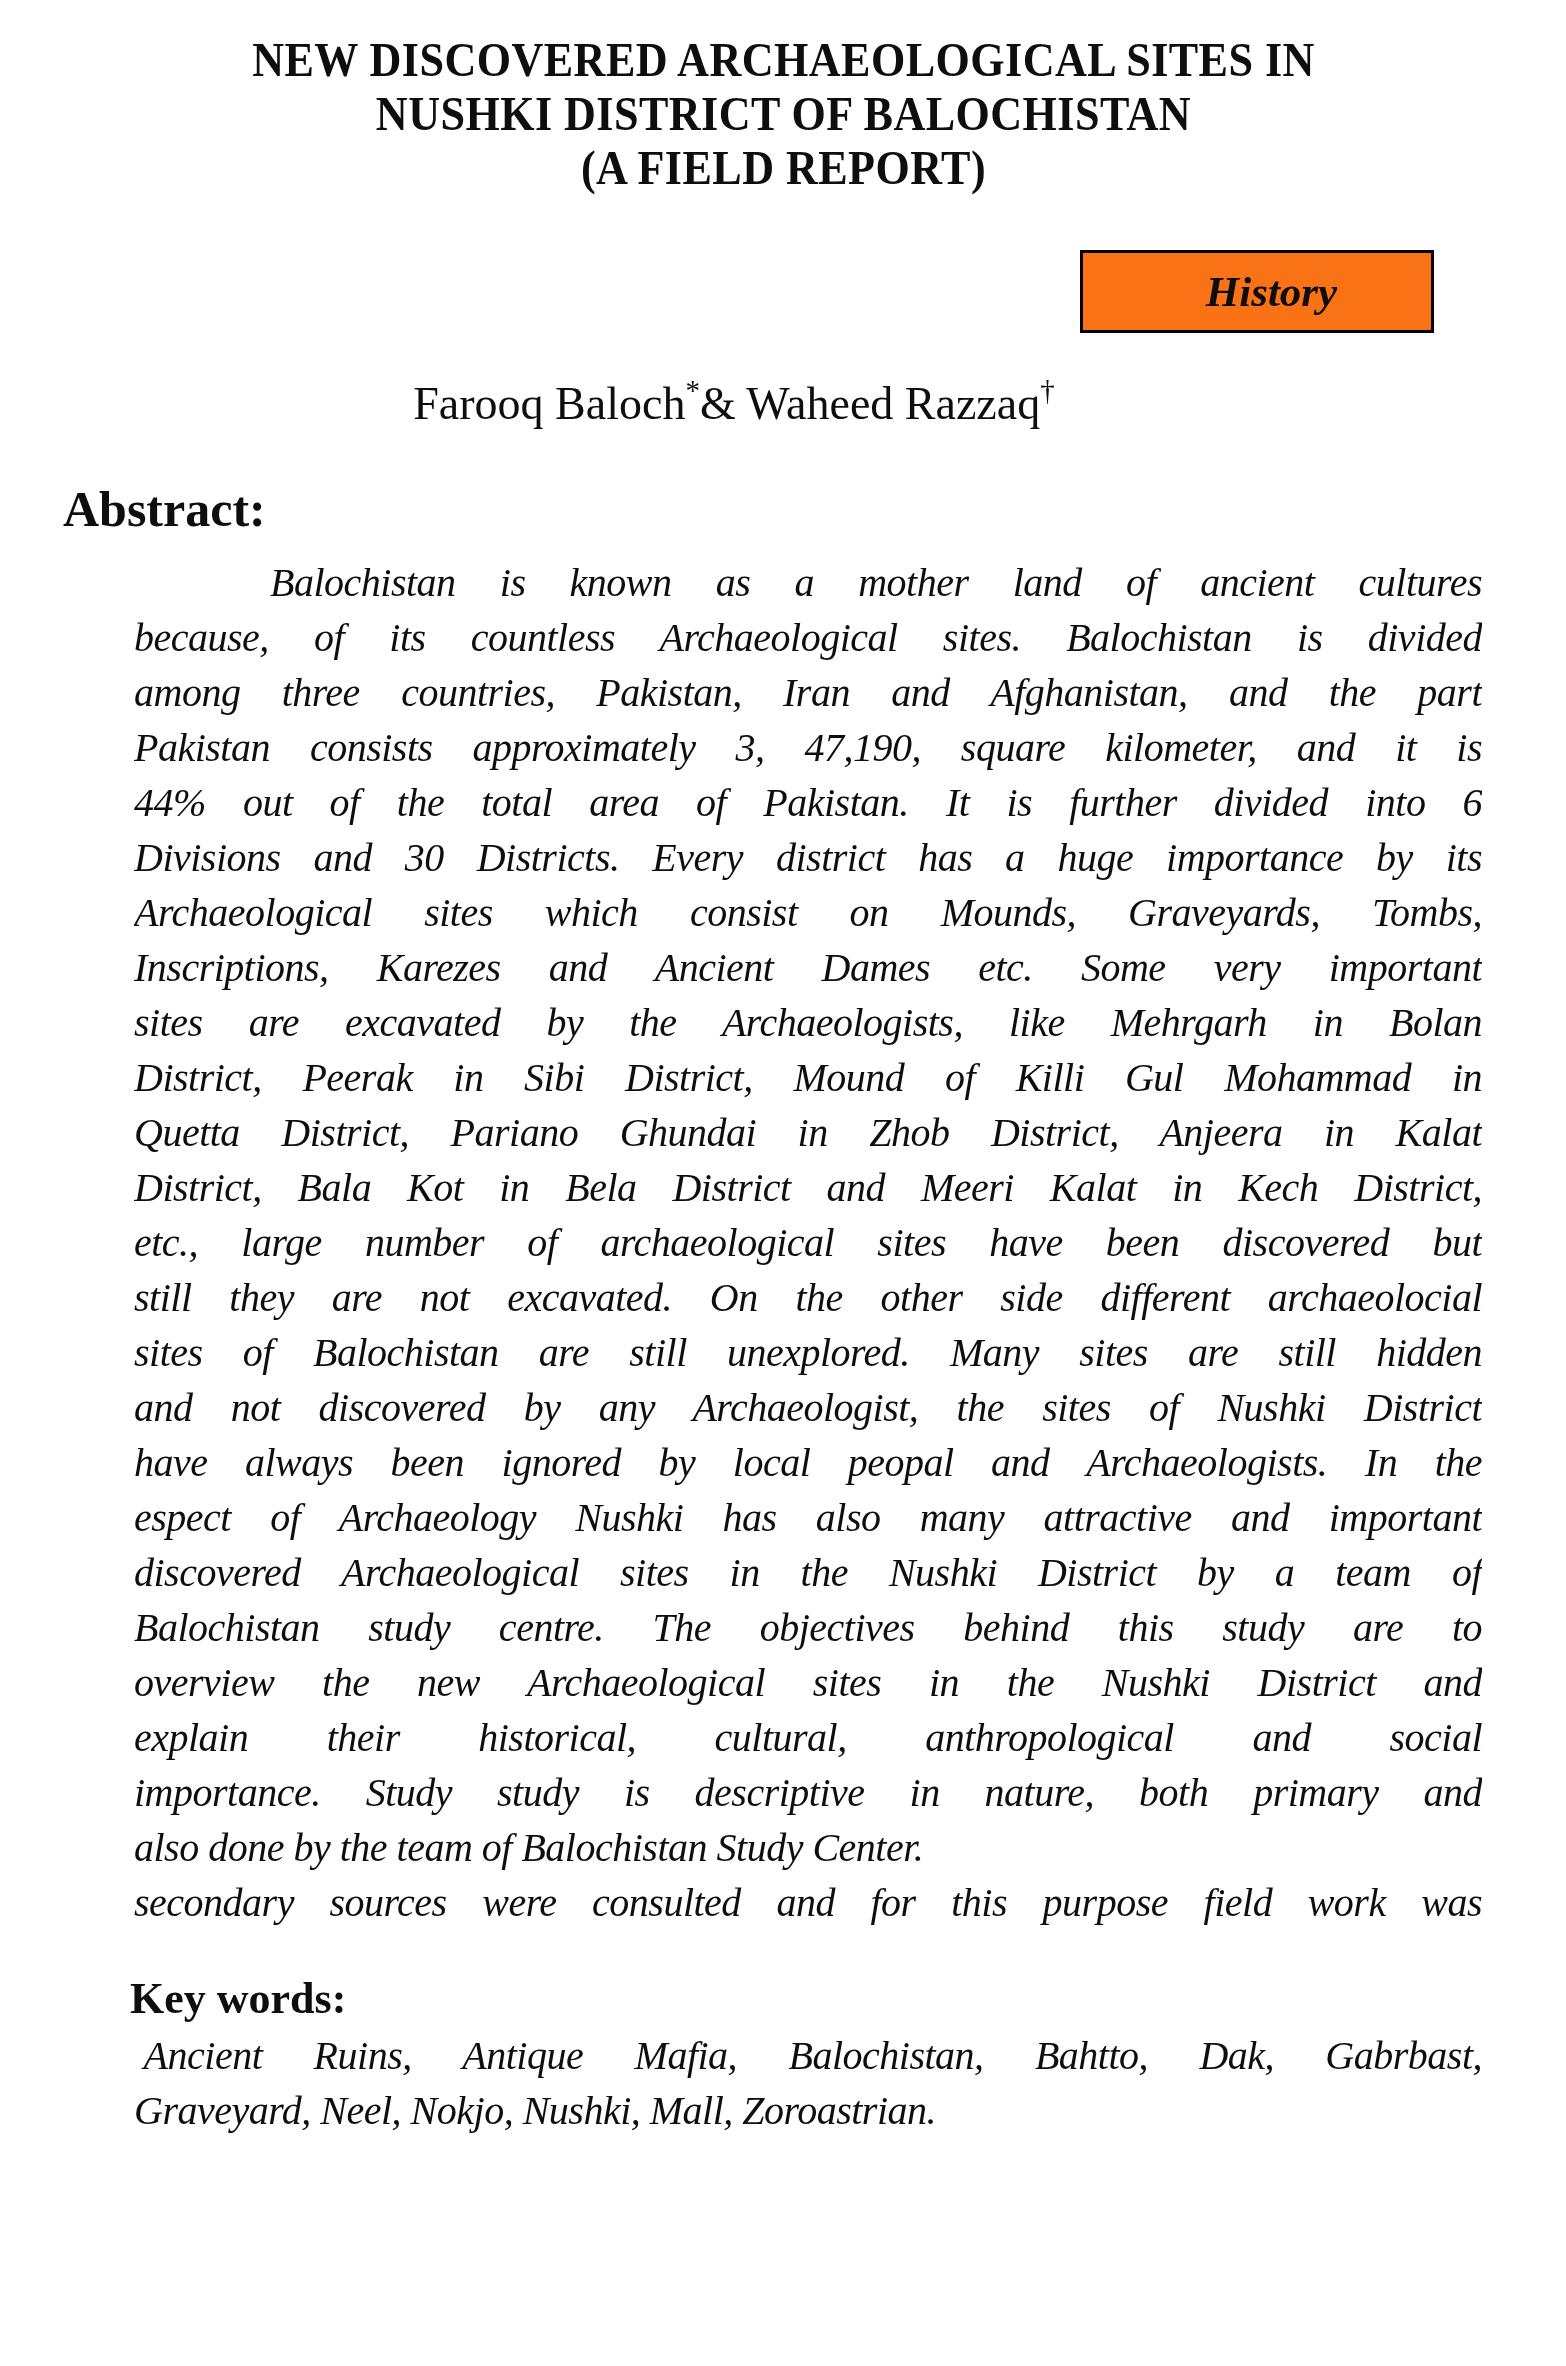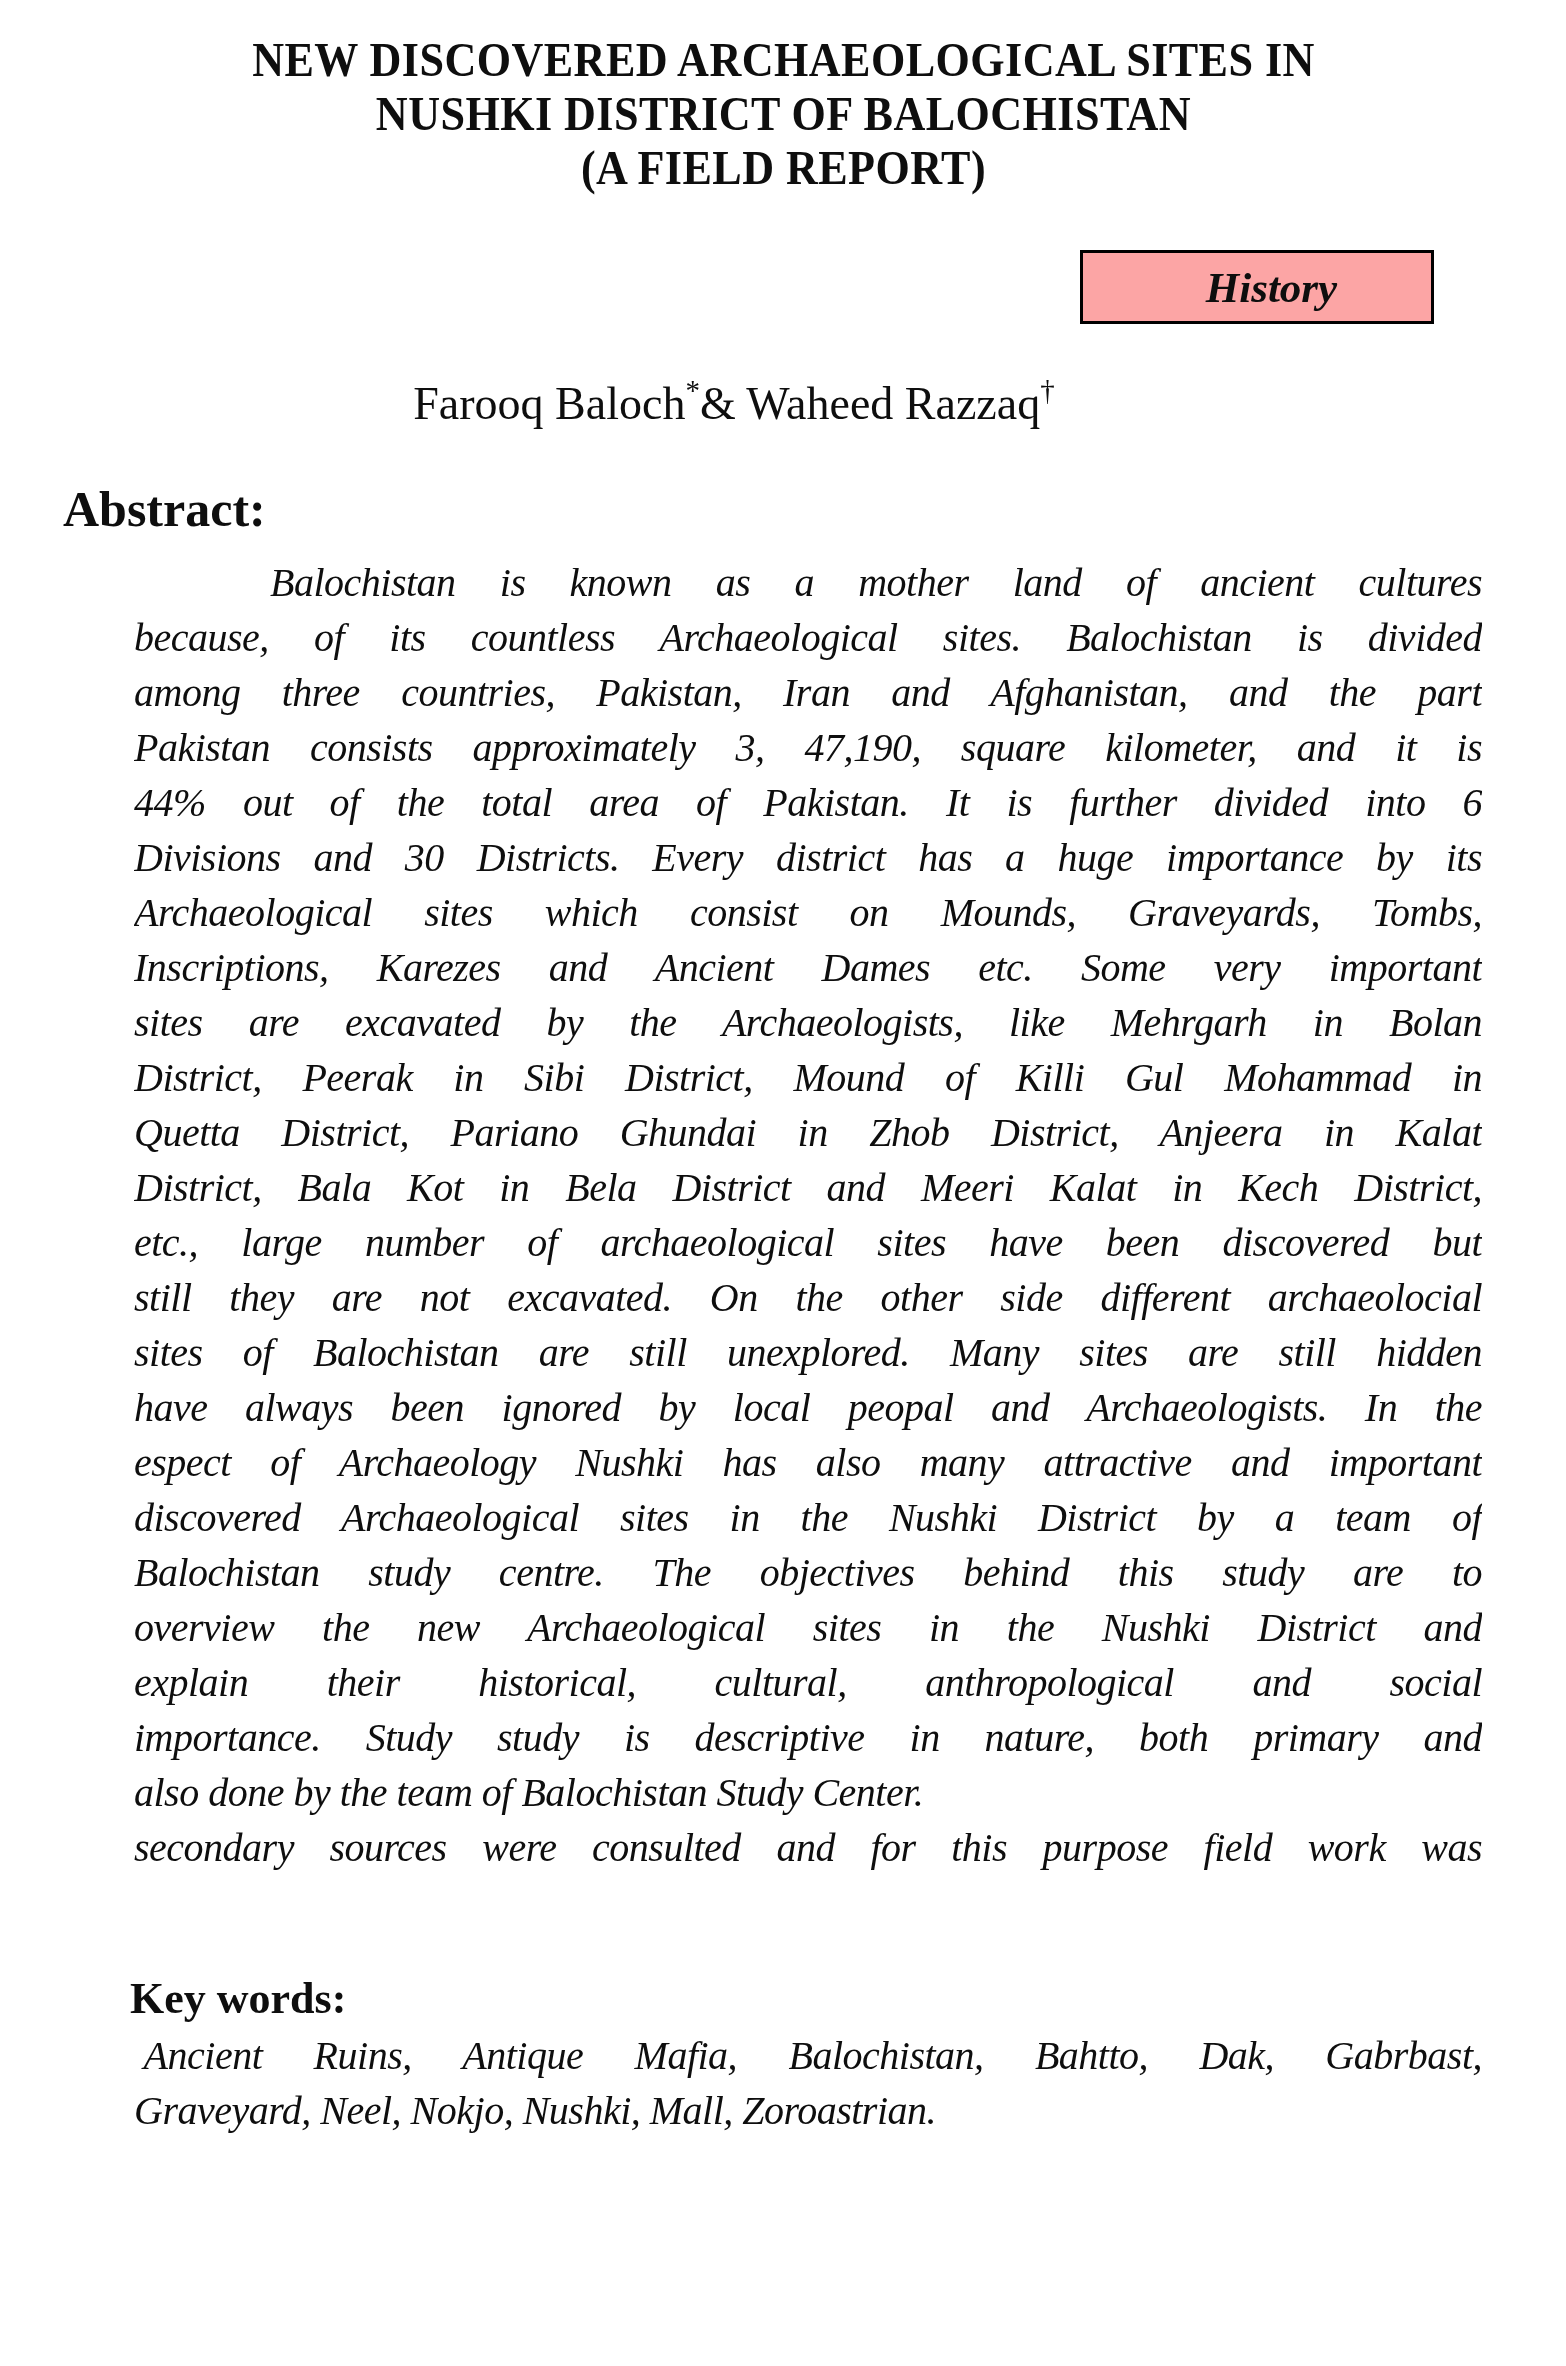--- a/index.html
+++ b/index.html
@@ -24,23 +24,23 @@
     transform: scaleX(0.90);
     transform-origin: 50% 0;
     letter-spacing: 0.5px;
     white-space: nowrap;
   }
 
   
   .history-box {
     position: absolute;
     left: 1080px; top: 250px;
-    width: 354px; height: 74px;
+    width: 354px; height: 83px;
     box-sizing: border-box;
-    background: #fca5a5;
+    background: #f97316;
     border: 3.8px solid #000000;
     display: flex;
     align-items: center;
     justify-content: center;
   }
   .history-label {
     font-style: italic;
     font-weight: bold;
     font-size: 43px;
     line-height: 1;
@@ -138,20 +138,21 @@
       <div class="jline">Divisions and 30 Districts. Every district has a huge importance by its</div>
       <div class="jline">Archaeological sites which consist on Mounds, Graveyards, Tombs,</div>
       <div class="jline">Inscriptions, Karezes and Ancient Dames etc. Some very important</div>
       <div class="jline">sites are excavated by the Archaeologists, like Mehrgarh in Bolan</div>
       <div class="jline">District, Peerak in Sibi District, Mound of Killi Gul Mohammad in</div>
       <div class="jline">Quetta District, Pariano Ghundai in Zhob District, Anjeera in Kalat</div>
       <div class="jline">District, Bala Kot in Bela District and Meeri Kalat in Kech District,</div>
       <div class="jline">etc., large number of archaeological sites have been discovered but</div>
       <div class="jline">still they are not excavated. On the other side different archaeolocial</div>
       <div class="jline">sites of Balochistan are still unexplored. Many sites are still hidden</div>
+      <div class="jline">and not discovered by any Archaeologist, the sites of Nushki District</div>
       <div class="jline">have always been ignored by local peopal and Archaeologists. In the</div>
       <div class="jline">espect of Archaeology Nushki has also many attractive and important</div>
       <div class="jline">discovered Archaeological sites in the Nushki District by a team of</div>
       <div class="jline">Balochistan study centre. The objectives behind this study are to</div>
       <div class="jline">overview the new Archaeological sites in the Nushki District and</div>
       <div class="jline">explain their historical, cultural, anthropological and social</div>
       <div class="jline">importance. Study study is descriptive in nature, both primary and</div>
       <div class="jline last">also done by the team of Balochistan Study Center.</div>
       <div class="jline">secondary sources were consulted and for this purpose field work was</div>
     </div>

